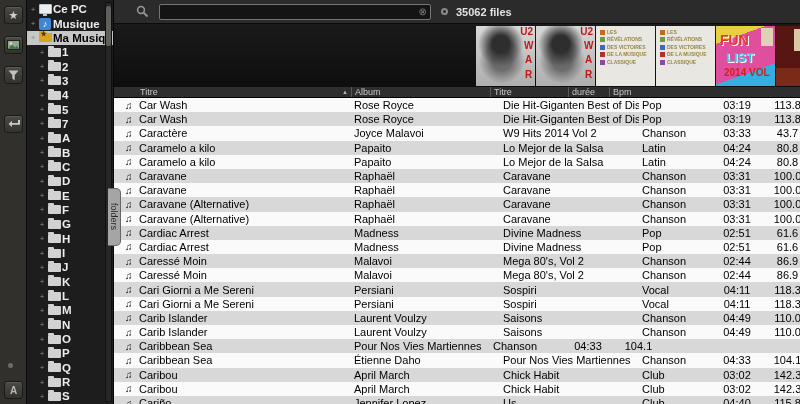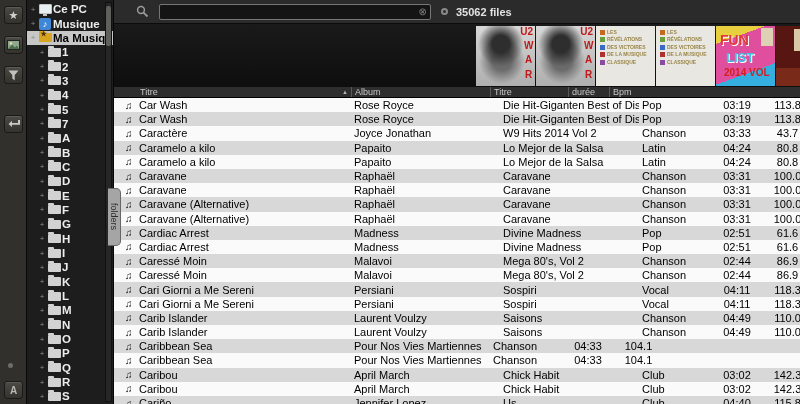--- a/index.html
+++ b/index.html
@@ -446,21 +446,21 @@
           <div class="cell c-album">Die Hit-Giganten Best of Disco</div>
           <div class="cell c-genre">Pop</div>
           <div class="cell c-dur num">03:19</div>
           <div class="cell c-bpm num">113.8</div>
         </div>
         <div class="row">
           <div class="cell c-title">
             <span class="nico">♫</span>
             <span>Caractère</span>
           </div>
-          <div class="cell c-artist">Joyce Jonathan</div>
+          <div class="cell c-artist">Joyce Malavoi</div>
           <div class="cell c-album">W9 Hits 2014 Vol 2</div>
           <div class="cell c-genre">Chanson</div>
           <div class="cell c-dur num">03:33</div>
           <div class="cell c-bpm num">43.7</div>
         </div>
         <div class="row">
           <div class="cell c-title">
             <span class="nico">♫</span>
             <span>Caramelo a kilo</span>
           </div>
@@ -621,20 +621,21 @@
           <div class="cell c-album">Pour Nos Vies Martiennes</div>
           <div class="cell c-genre">Chanson</div>
           <div class="cell c-dur num">04:33</div>
           <div class="cell c-bpm num">104.1</div>
         </div>
         <div class="row">
           <div class="cell c-title">
             <span class="nico">♫</span>
             <span>Caribbean Sea</span>
           </div>
+          <div class="cell c-artist">Étienne Daho</div>
           <div class="cell c-album">Pour Nos Vies Martiennes</div>
           <div class="cell c-genre">Chanson</div>
           <div class="cell c-dur num">04:33</div>
           <div class="cell c-bpm num">104.1</div>
         </div>
         <div class="row">
           <div class="cell c-title">
             <span class="nico">♫</span>
             <span>Caribou</span>
           </div>

